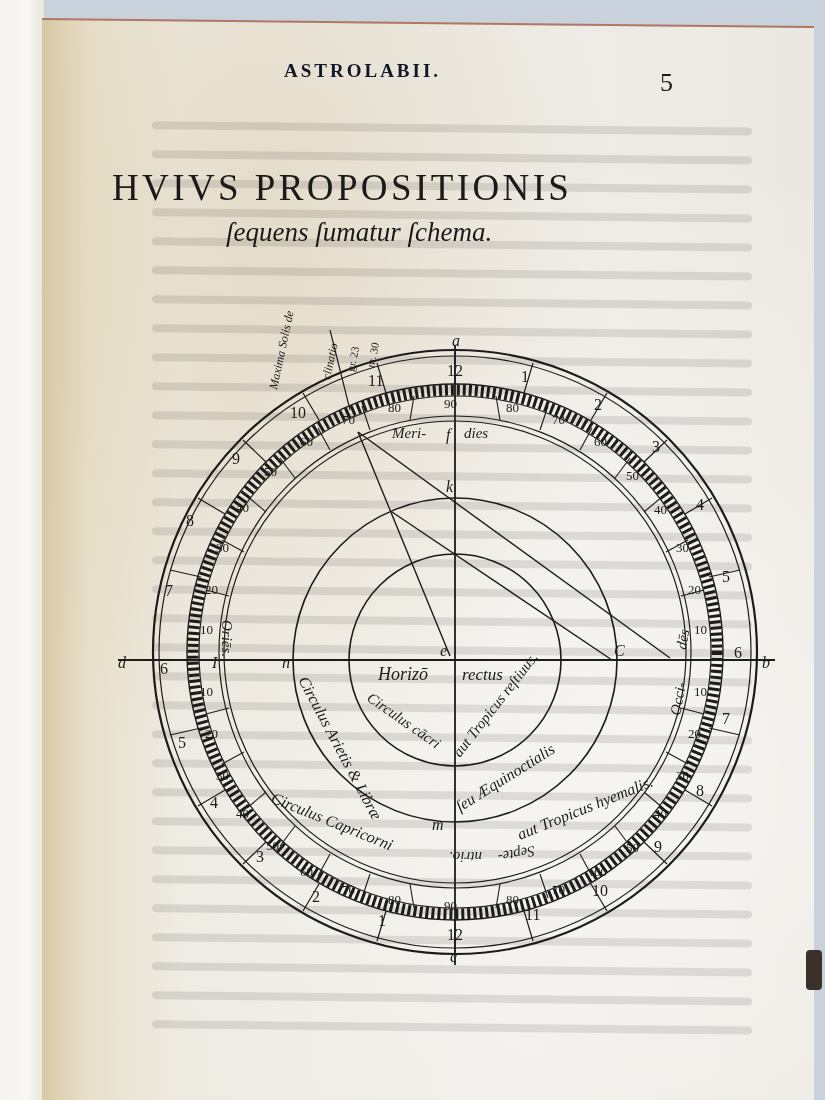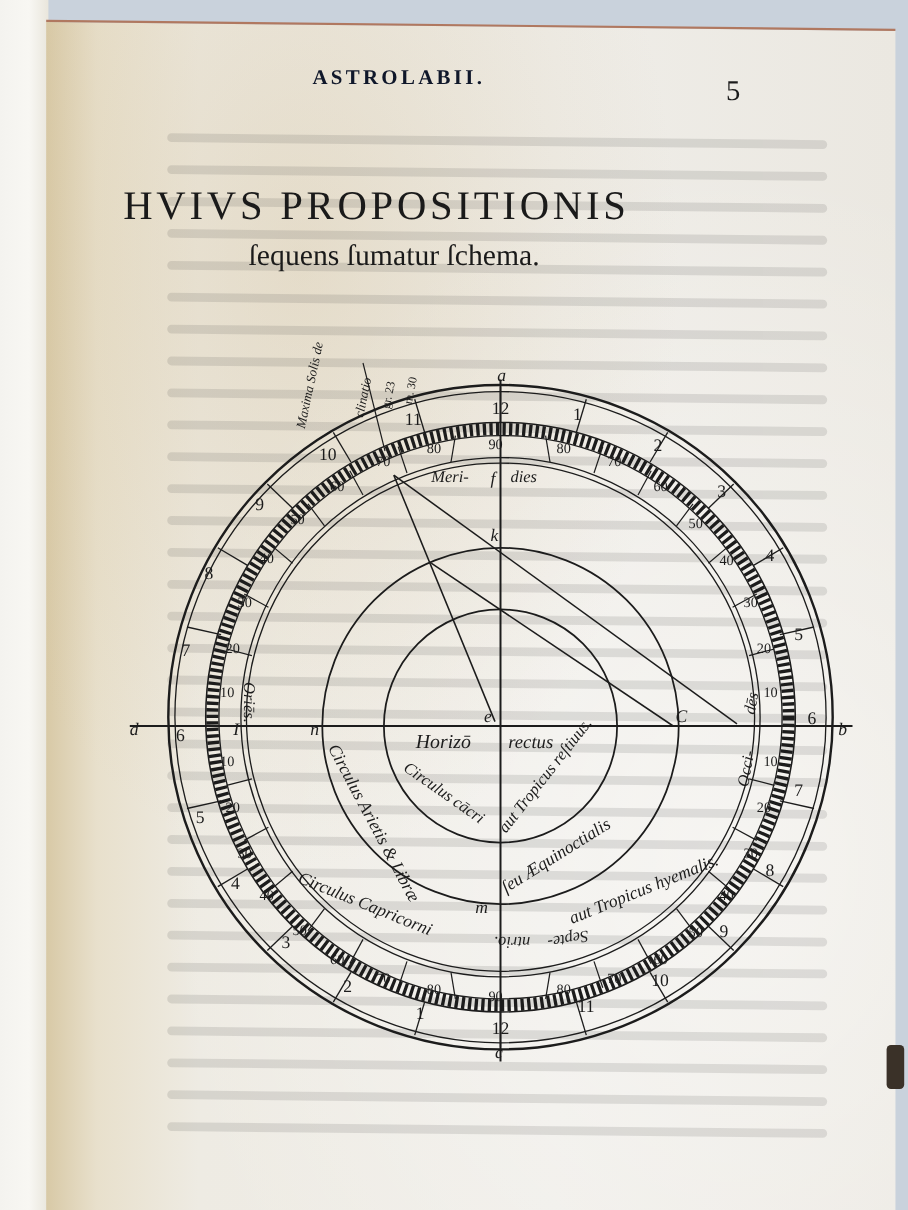--- a/index.html
+++ b/index.html
@@ -36,21 +36,21 @@
     position:absolute; left:660px; top:68px;
     font-family:"Liberation Serif", serif; font-size:26px; color:#1b1b1b;
   }
   .title {
     position:absolute; left:112px; top:166px;
     font-family:"Liberation Serif", serif; font-size:37px; letter-spacing:3.4px;
     color:#1a1a1a;
   }
   .subtitle {
     position:absolute; left:226px; top:217px;
-    font-family:"Liberation Serif", serif; font-size:27px;
+    font-family:"Liberation Serif", serif; font-style:italic; font-size:27px;
     color:#1a1a1a;
   }
   .clasp {
     position:absolute; left:806px; top:950px; width:16px; height:40px;
     background:#3a3128; border-radius:4px;
   }
   svg.diagram { position:absolute; left:0; top:0; }
   svg text { font-family:"Liberation Serif", serif; fill:#1c1c1c; }
   .it { font-style:italic; }
 </style>

